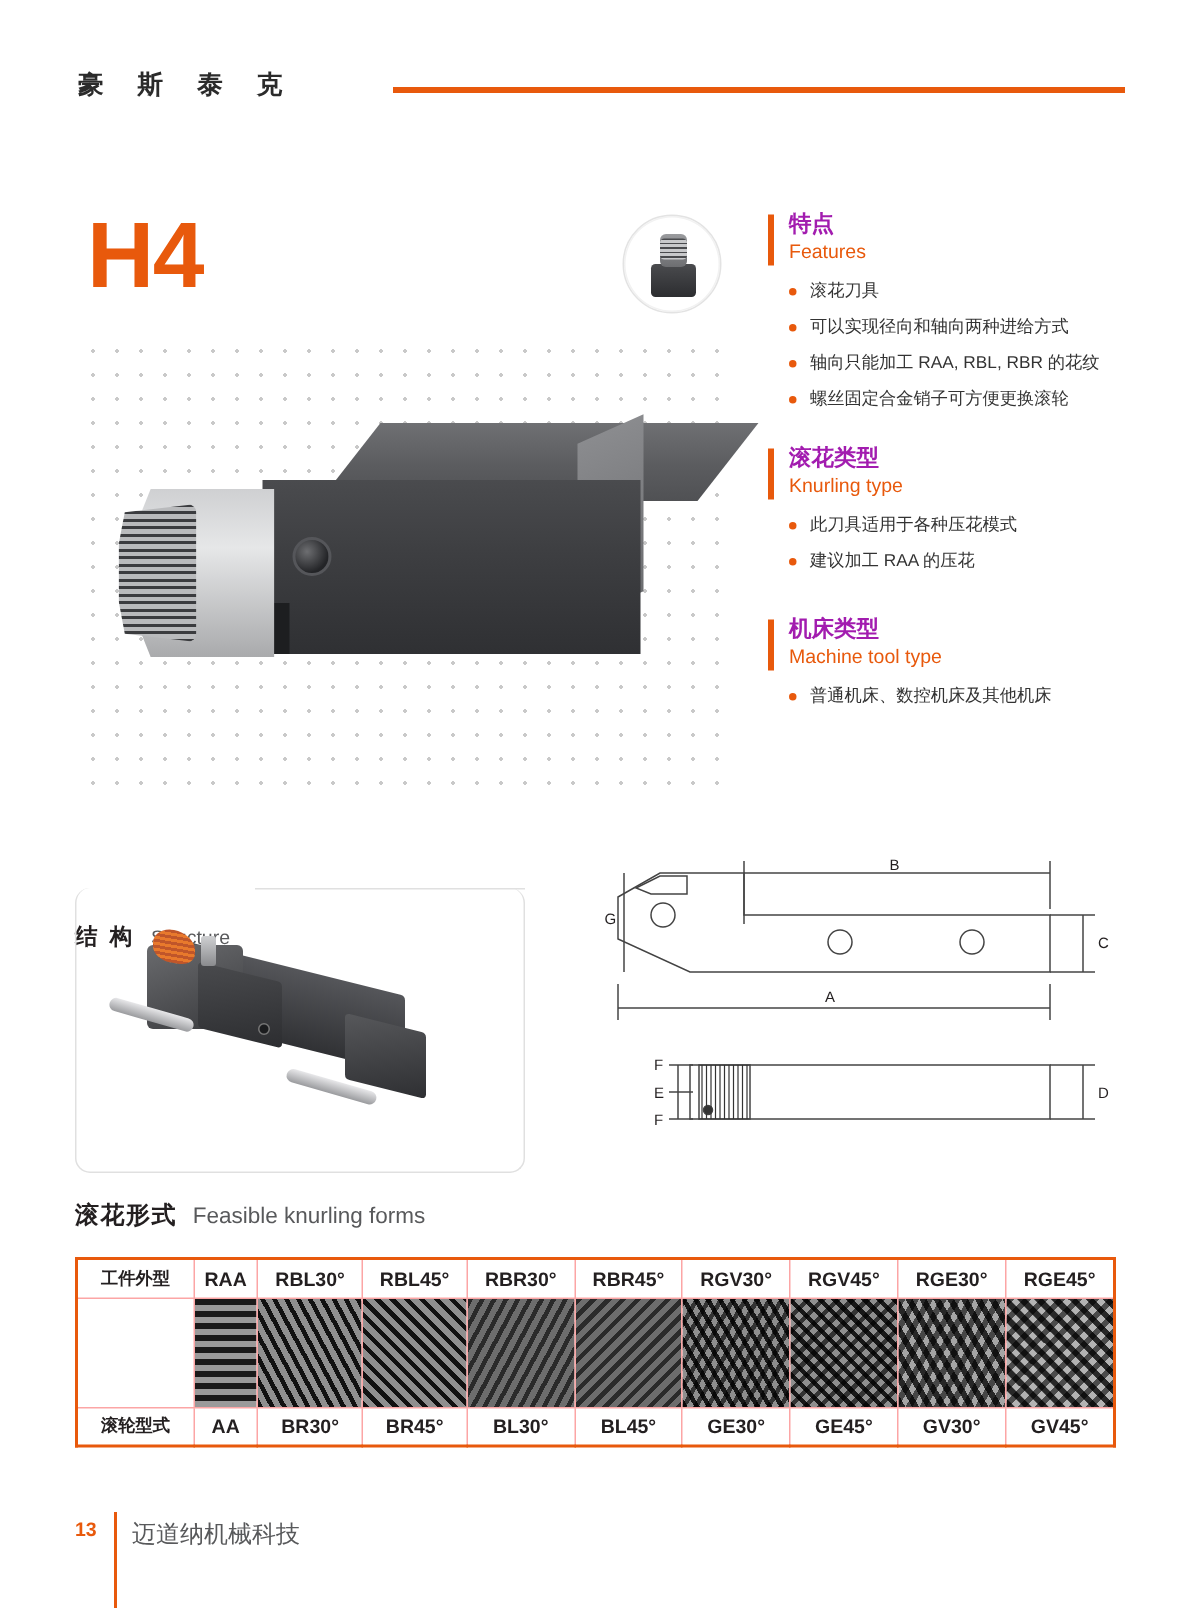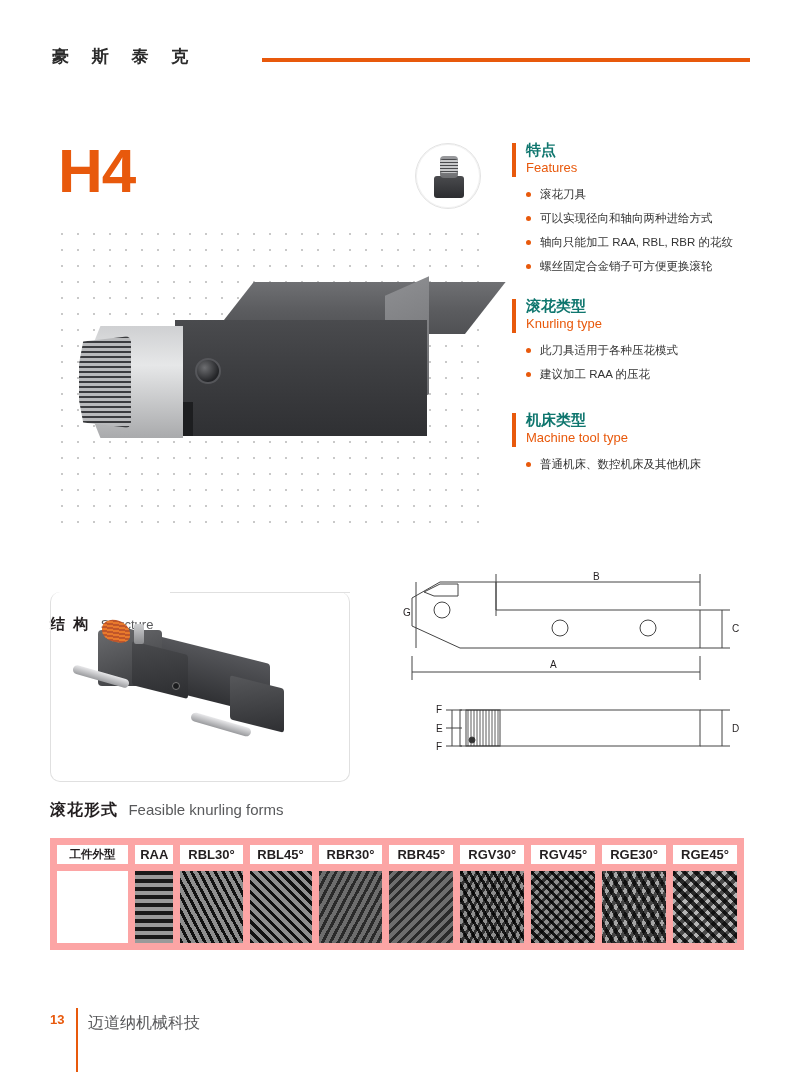--- a/index.html
+++ b/index.html
@@ -110,21 +110,21 @@
     border-radius:3px;
   }
 
   
   .rcol { position:absolute; left:512px; top:140px; width:250px; }
   .sec { position:relative; margin-bottom:22px; }
   .sec-bar {
     position:absolute; left:0; top:3px; width:4px; height:34px; background:#e8590c;
   }
   .sec-titles { padding-left:14px; }
-  .sec-cn { font-size:15px; font-weight:bold; color:#0f766e; line-height:19px; }
+  .sec-cn { font-size:15px; font-weight:bold; color:#a21caf; line-height:19px; }
   .sec-en { font-size:13px; color:#e8590c; line-height:18px; }
   ul.bullets { list-style:none; margin:10px 0 0 0; padding:0 0 0 14px; }
   ul.bullets li {
     position:relative; font-size:11.5px; color:#333; line-height:15px;
     padding-left:14px; margin-bottom:9px;
   }
   ul.bullets li:before {
     content:""; position:absolute; left:0; top:5px;
     width:5px; height:5px; border-radius:50%; background:#e8590c;
   }
@@ -201,21 +201,21 @@
   
   .kf-head { position:absolute; left:50px; top:800px; }
   .kf-cn { font-size:16px; font-weight:bold; color:#231f20; letter-spacing:1px; }
   .kf-en { font-size:15px; color:#58595b; margin-left:6px; }
 
   .ktable {
     position:absolute; left:50px; top:838px; width:694px;
     border:2px solid #e8590c; border-collapse:collapse;
   }
   .ktable td, .ktable th {
-    border:7px solid #fca5a5; padding:0; text-align:center; vertical-align:middle;
+    border:1px solid #fca5a5; padding:0; text-align:center; vertical-align:middle;
   }
   .ktable .hdr-label, .ktable .ftr-label {
     font-size:11.5px; font-weight:bold; color:#231f20; height:26px; width:78px;
     background:#fff;
   }
   .ktable .hdr-cell {
     font-size:13px; font-weight:bold; color:#231f20; height:15px; background:#fff;
   }
   .ktable .ftr-cell {
     font-size:13px; font-weight:bold; color:#231f20; height:26px; background:#fff;
@@ -430,20 +430,32 @@
       <td>
         <div class="swatch" style="background:repeating-linear-gradient(45deg,#1b1b1b 0 3px,#a5a5a5 3px 7px),repeating-linear-gradient(135deg,rgba(20,20,20,.75) 0 3px,rgba(190,190,190,.55) 3px 7px);background-blend-mode:multiply;"></div>
       </td>
       <td>
         <div class="swatch" style="background:repeating-linear-gradient(60deg,#2b2b2b 0 4px,#b9b9b9 4px 8px),repeating-linear-gradient(120deg,rgba(30,30,30,.7) 0 4px,rgba(200,200,200,.5) 4px 8px);background-blend-mode:multiply;"></div>
       </td>
       <td>
         <div class="swatch" style="background:repeating-linear-gradient(45deg,#2b2b2b 0 4px,#c5c5c5 4px 8px),repeating-linear-gradient(135deg,rgba(30,30,30,.7) 0 4px,rgba(210,210,210,.5) 4px 8px);background-blend-mode:multiply;"></div>
       </td>
     </tr>
+    <tr>
+      <td class="ftr-label">滚轮型式</td>
+      <td class="ftr-cell">AA</td>
+      <td class="ftr-cell">BR30°</td>
+      <td class="ftr-cell">BR45°</td>
+      <td class="ftr-cell">BL30°</td>
+      <td class="ftr-cell">BL45°</td>
+      <td class="ftr-cell">GE30°</td>
+      <td class="ftr-cell">GE45°</td>
+      <td class="ftr-cell">GV30°</td>
+      <td class="ftr-cell">GV45°</td>
+    </tr>
   </tbody>
     </table>
 
   <div class="footer">
     <span class="foot-num">13</span>
     <span class="foot-bar"></span>
     <span class="foot-txt">迈道纳机械科技</span>
   </div>
 
 </div>

